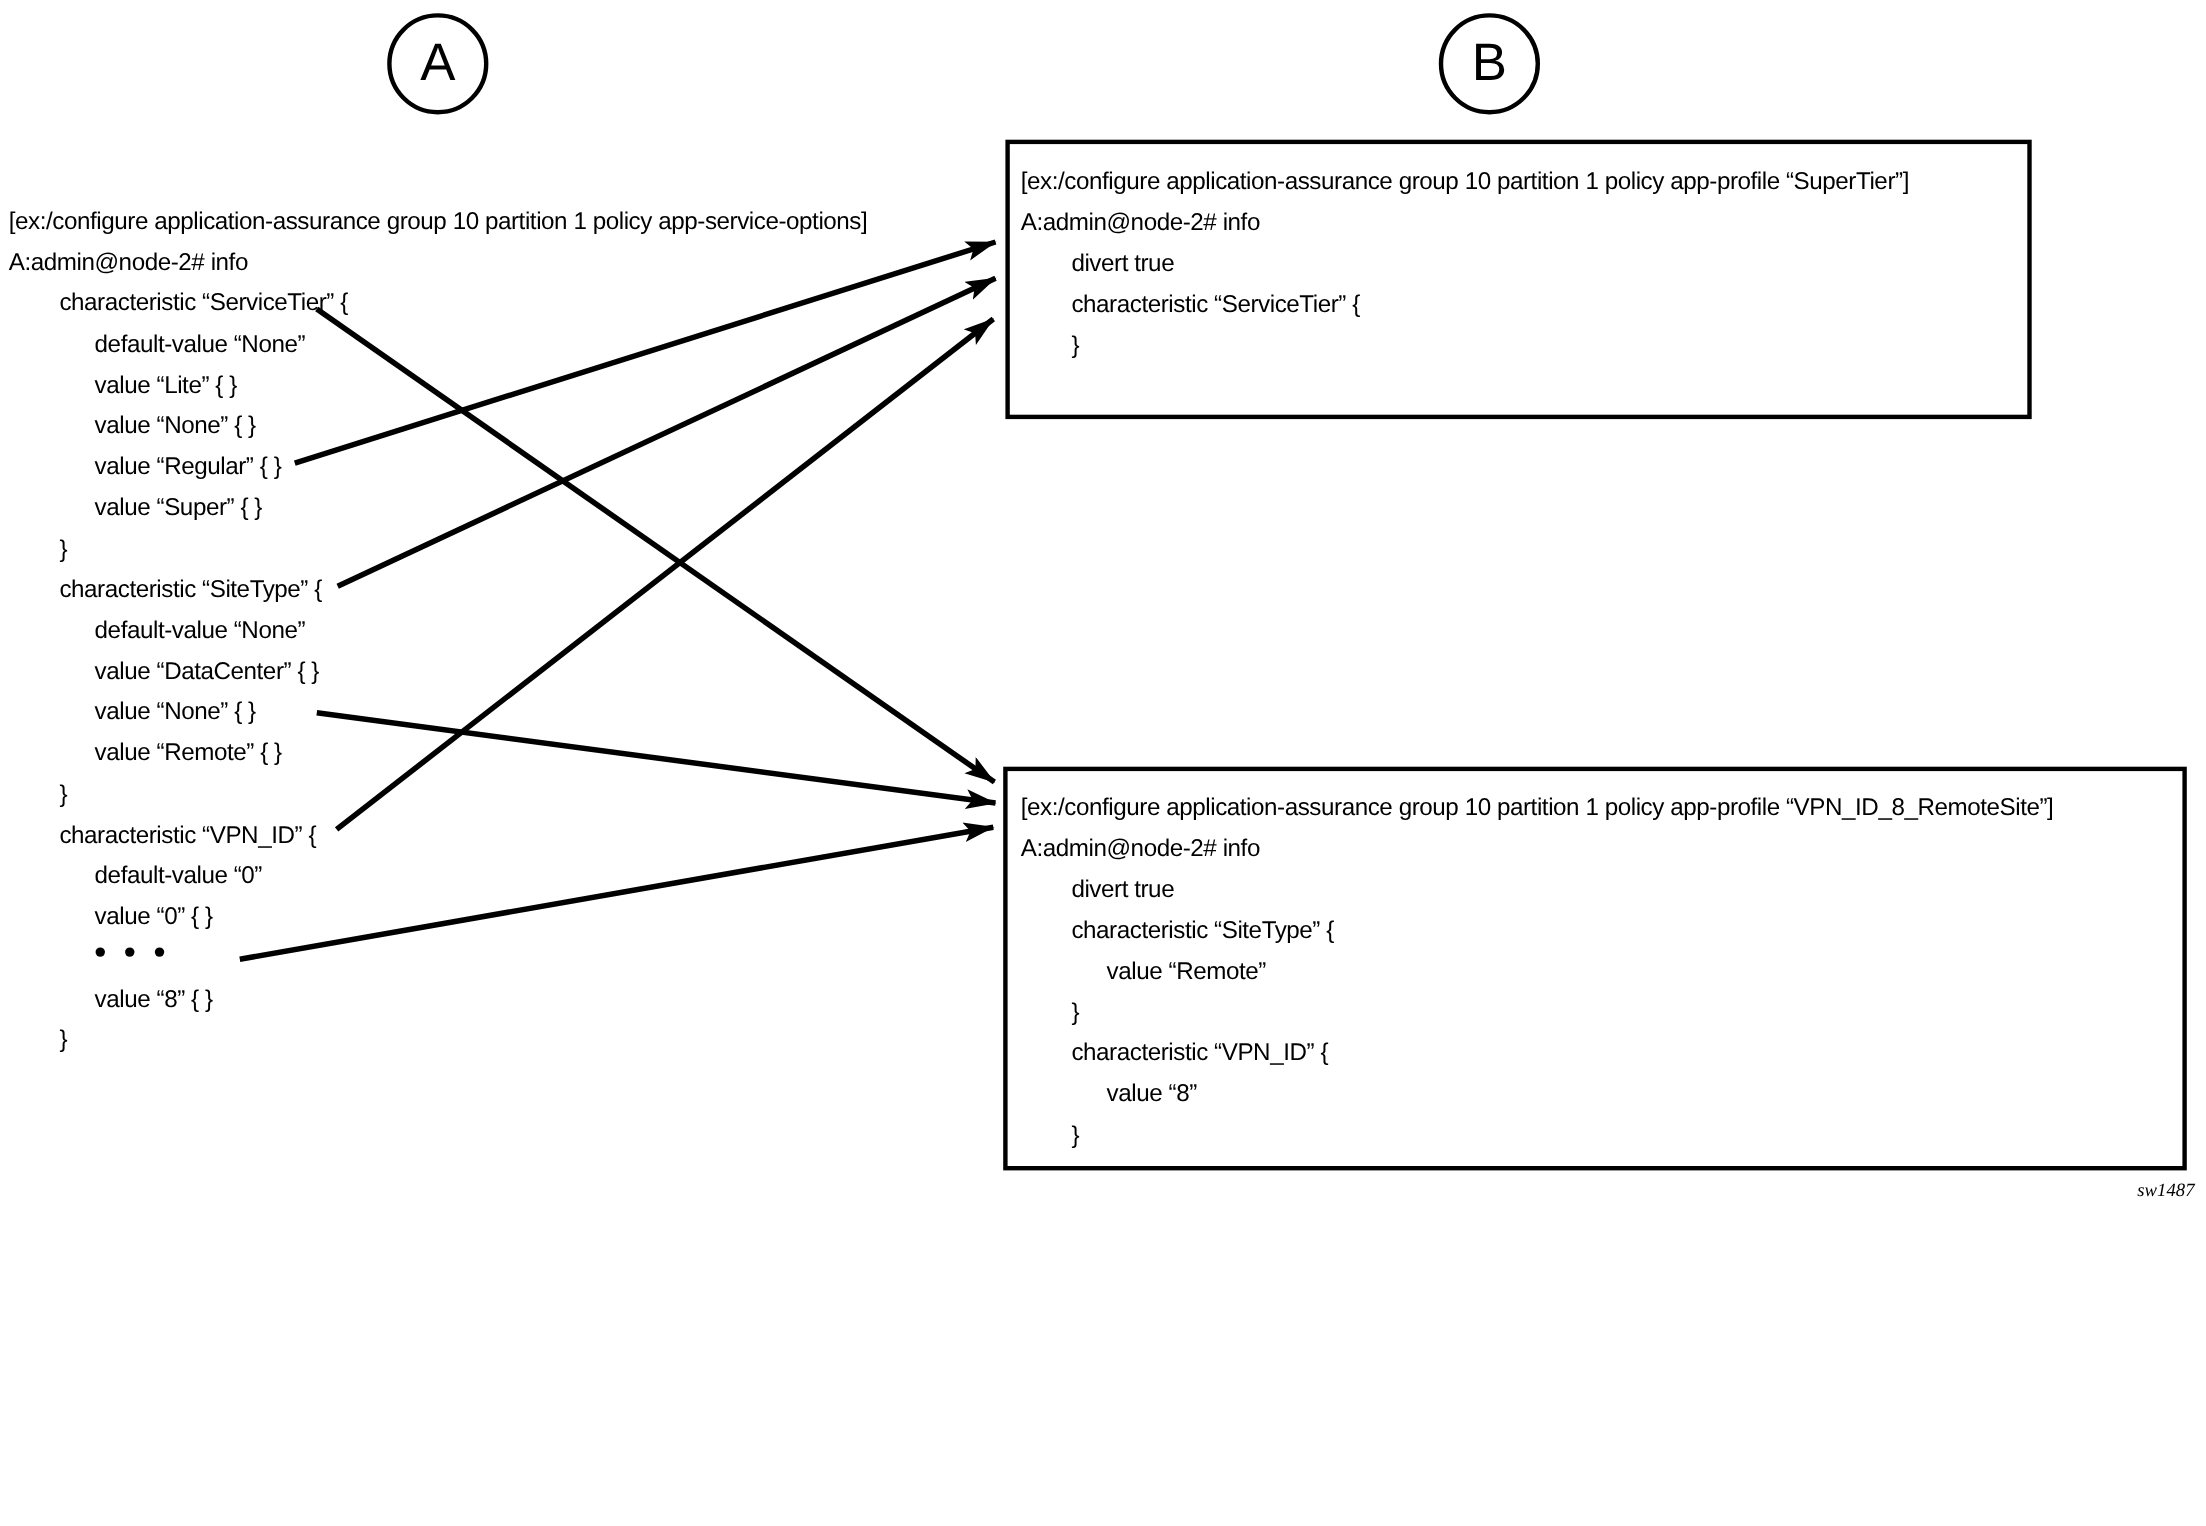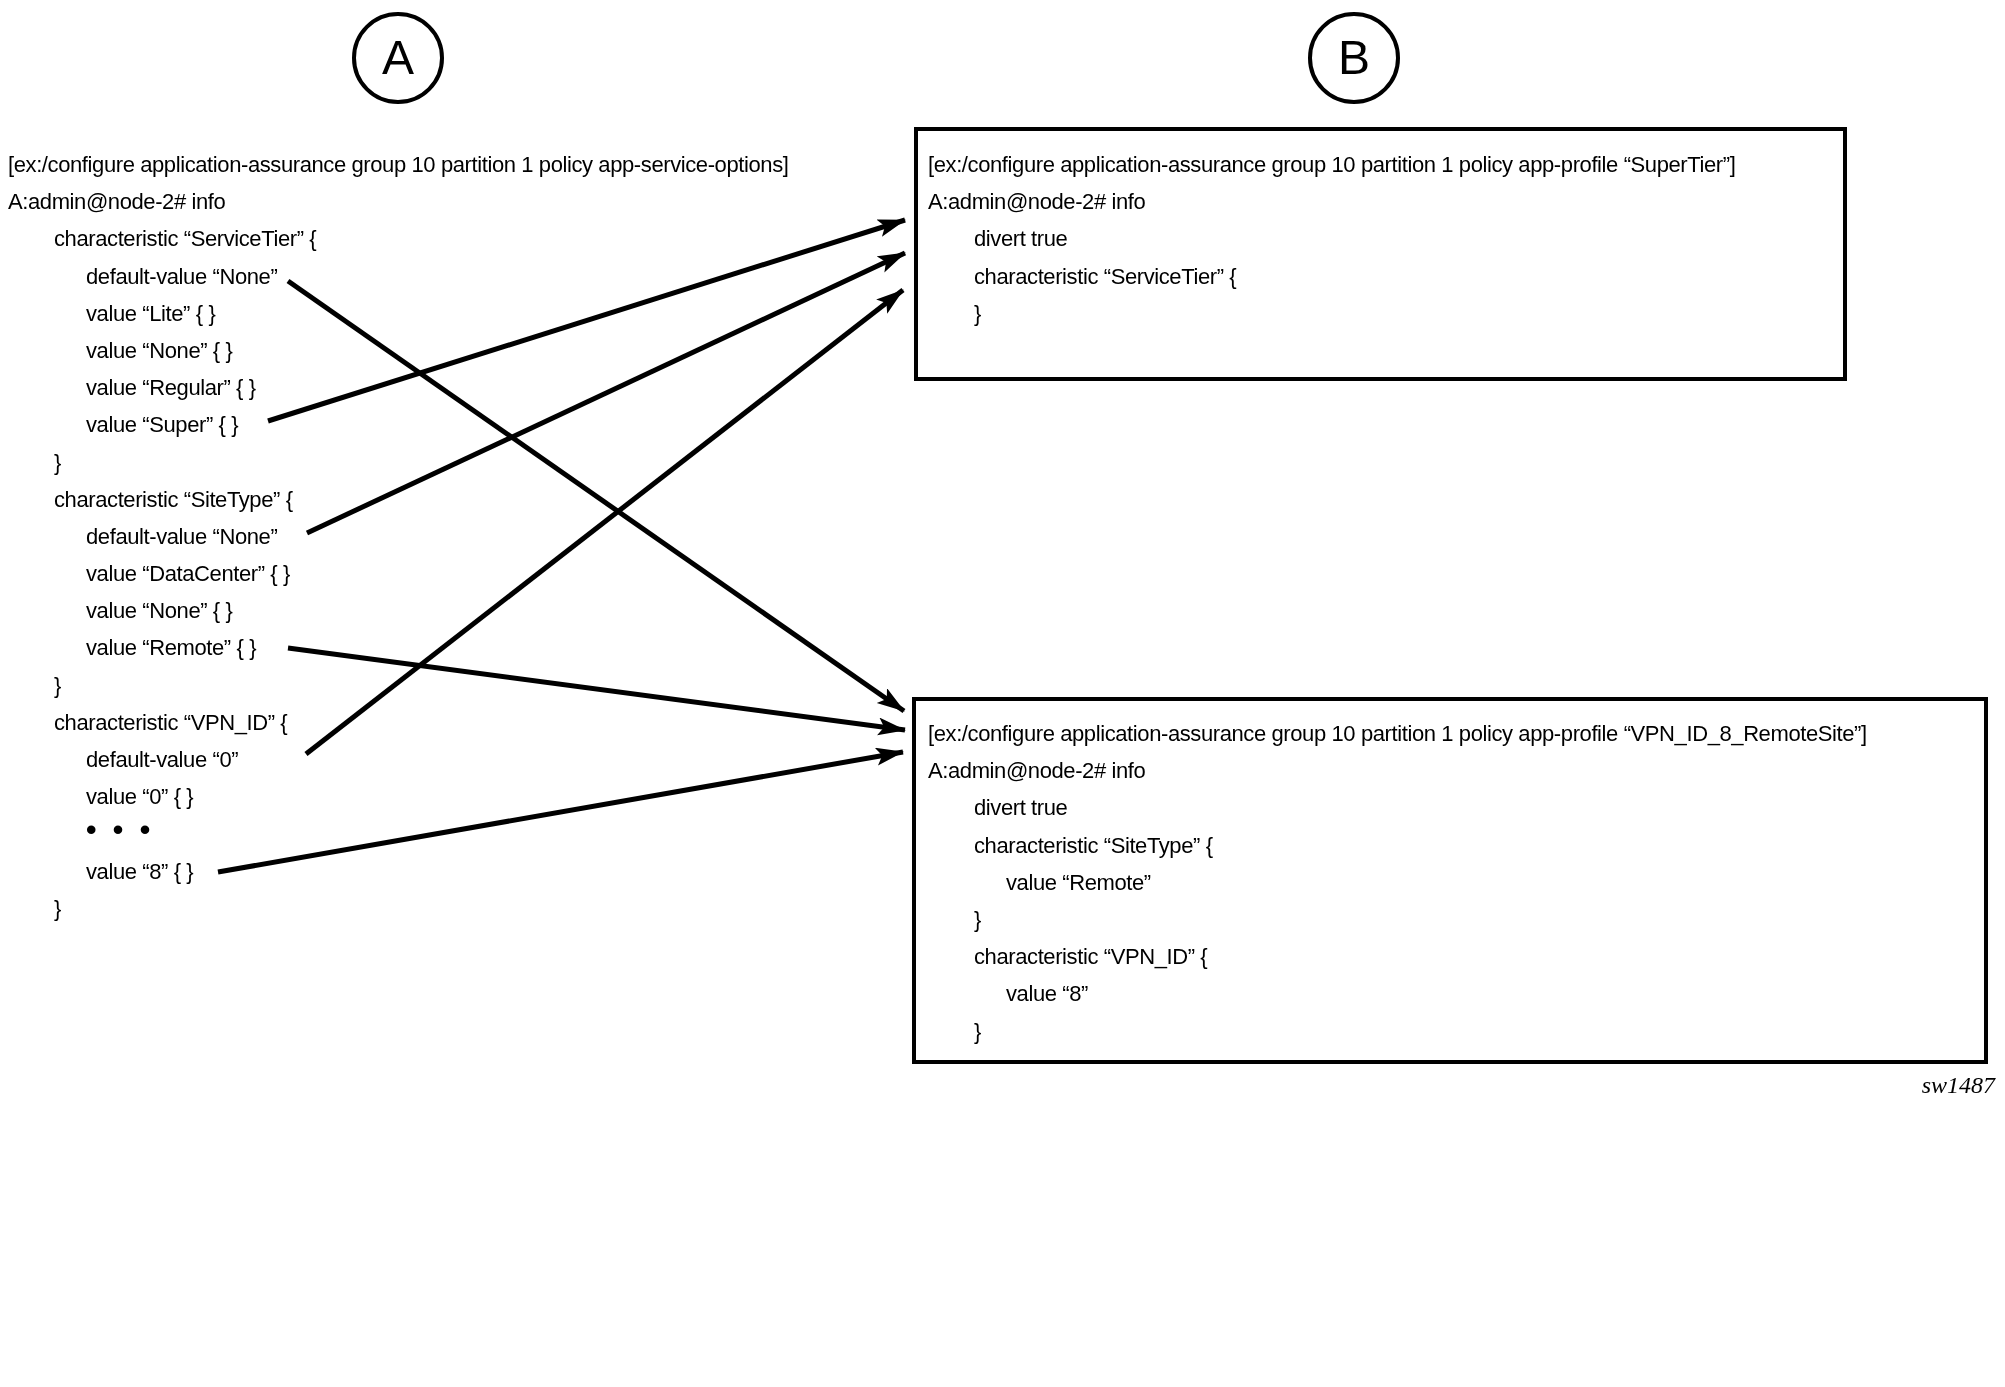--- a/index.html
+++ b/index.html
@@ -27,20 +27,21 @@
     background: #fff;
   }
   .circle-a { left: 352px; top: 12px; }
   .circle-b { left: 1308px; top: 12px; }
   .code {
     position: absolute;
     font-size: 22px;
     line-height: 37.2px;
     letter-spacing: -0.4px;
     white-space: pre;
+    margin-top: 36px;
   }
   .code-line { height: 37.2px; }
   .code-line.i1 { padding-left: 46px; }
   .code-line.i2 { padding-left: 78px; }
   .code-line.dots {
     font-size: 30px;
     font-weight: bold;
     letter-spacing: 4px;
     line-height: 30px;
   }
@@ -65,21 +66,21 @@
     letter-spacing: -0.4px;
     white-space: pre;
   }
   .block-a { left: 8px; top: 146px; }
   .figure-id {
     position: absolute;
     right: 10px;
     top: 1072px;
     font-family: "Liberation Serif", serif;
     font-style: italic;
-    font-size: 24px;
+    font-size: 17px;
     letter-spacing: 0;
   }
   svg.arrow-layer {
     position: absolute;
     left: 0; top: 0;
     width: 2005px;
     height: 1387px;
     pointer-events: none;
   }
   svg.arrow-layer line {

